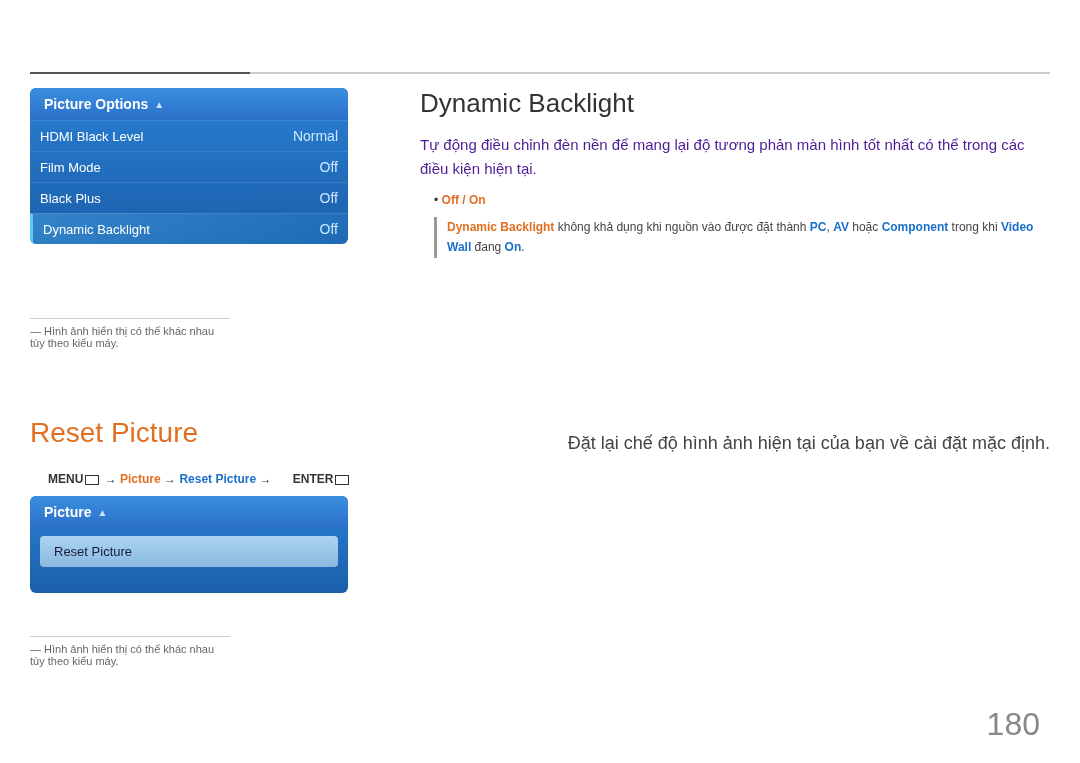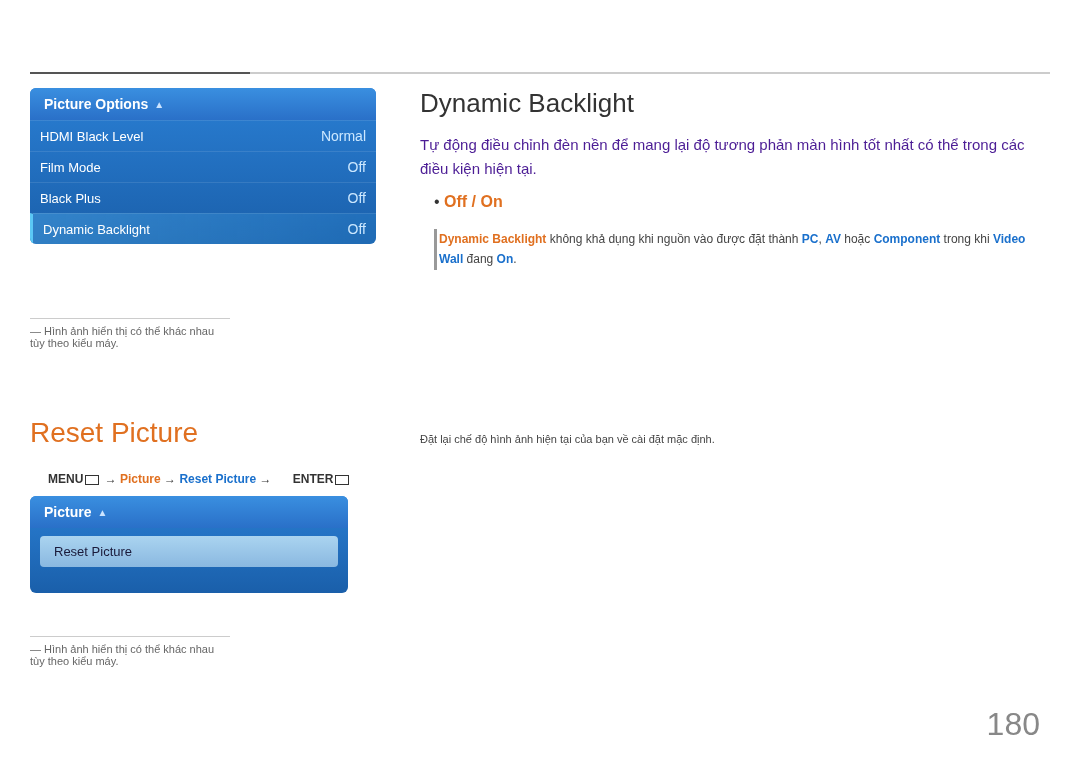--- a/index.html
+++ b/index.html
@@ -19,21 +19,21 @@
       right: 30px;
       height: 2px;
       background: linear-gradient(to right, #555 220px, #ccc 220px);
     }
 
     
     .picture-options-panel {
       position: absolute;
       top: 88px;
       left: 30px;
-      width: 346px;
+      width: 318px;
       background: linear-gradient(180deg, #2a7fd4 0%, #1a5faa 100%);
       border-radius: 6px;
       overflow: hidden;
     }
 
     .panel-header {
       background: linear-gradient(180deg, #3a8fe0 0%, #2a70c8 100%);
       padding: 8px 14px;
       color: #ffffff;
       font-size: 14px;
@@ -87,41 +87,41 @@
 
     .section-description {
       font-size: 15px;
       color: #4c1d95;
       line-height: 1.6;
       margin-bottom: 12px;
     }
 
     .bullet-point {
       margin-left: 14px;
-      margin-bottom: 18px;
-      font-size: 16px;
+      margin-bottom: 10px;
+      font-size: 12px;
       color: #333;
     }
 
     .bullet-point::before {
       content: "• ";
       color: #333;
     }
 
     .off-on-text {
       color: #e07020;
       font-weight: bold;
     }
 
     .note-text {
       font-size: 12px;
       color: #444;
       line-height: 1.7;
       border-left: 3px solid #999;
-      padding-left: 2px;
+      padding-left: 10px;
       margin-left: 14px;
     }
 
     .highlight-blue { color: #1a70cc; font-weight: bold; }
     .highlight-orange { color: #e07020; font-weight: bold; }
 
     
     .image-note {
       position: absolute;
       top: 318px;
@@ -186,22 +186,23 @@
       color: #1a1a3a;
       font-size: 13px;
     }
 
     
     .reset-right-content {
       position: absolute;
       top: 433px;
       left: 420px;
       right: 30px;
-      font-size: 11px;
+      font-size: 18px;
       color: #444;
+      text-align: right;
     }
 
     
     .image-note-bottom {
       position: absolute;
       top: 636px;
       left: 30px;
       font-size: 11px;
       color: #666;
       border-top: 1px solid #ccc;

